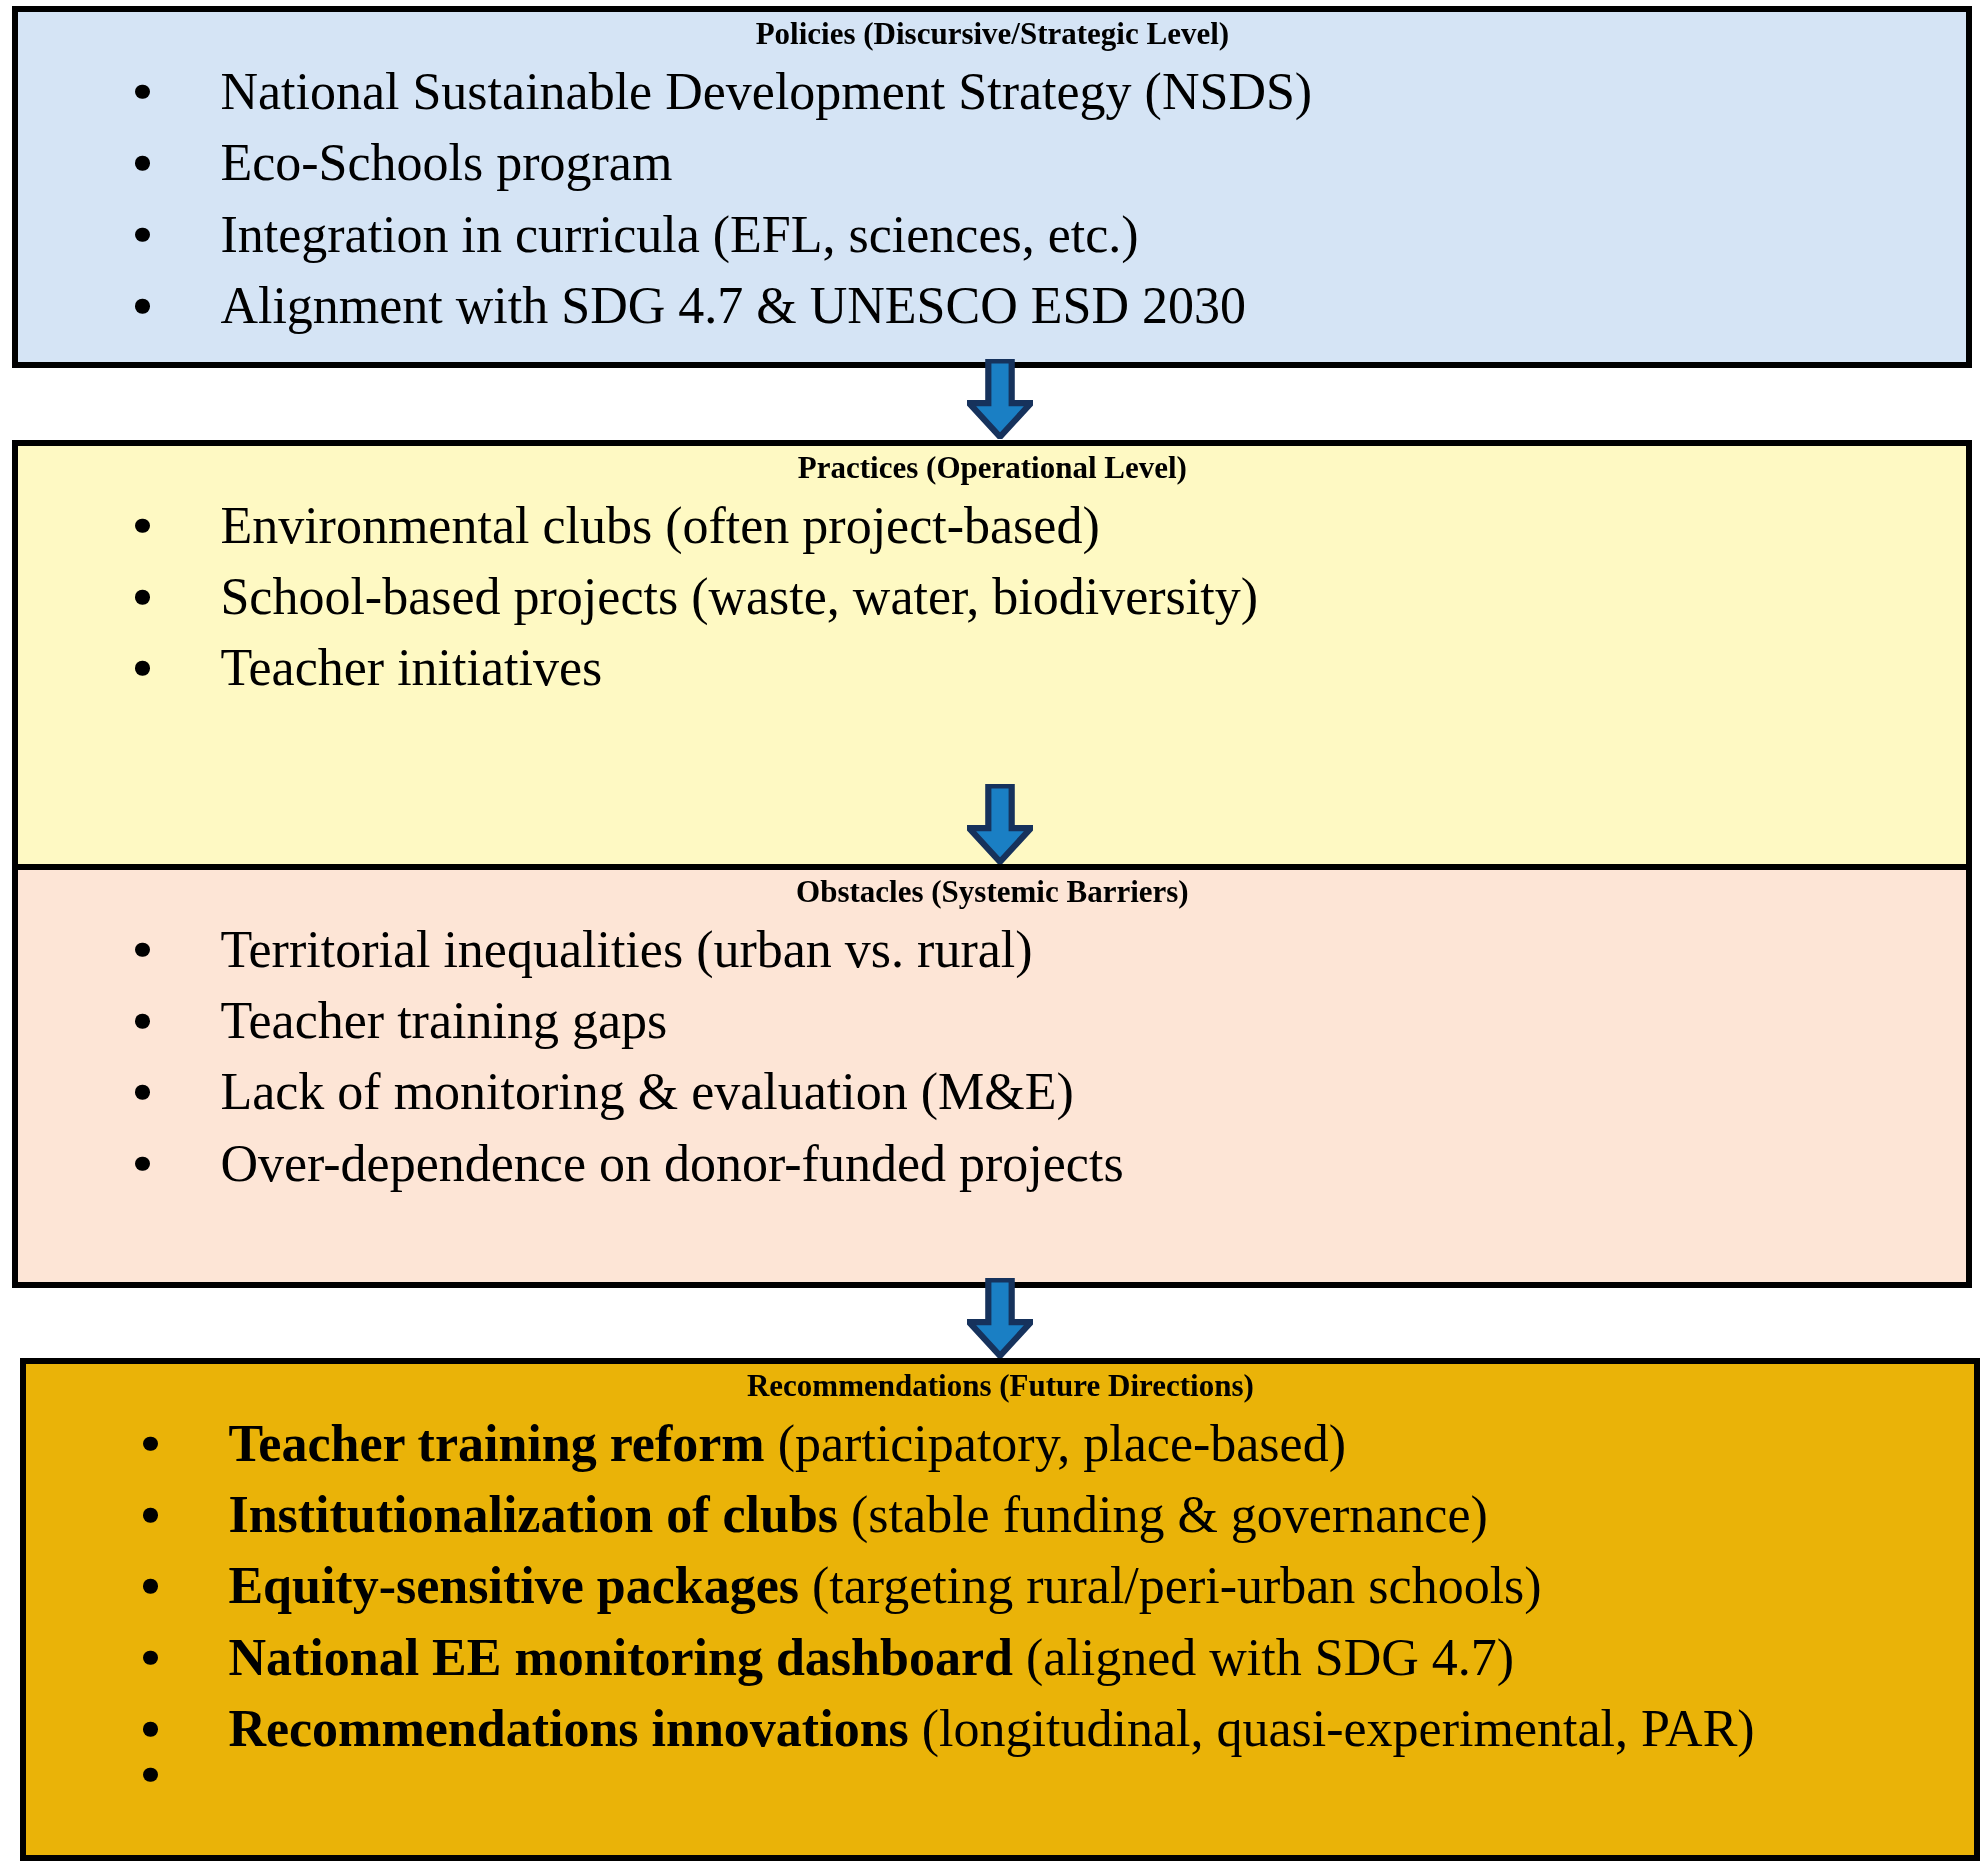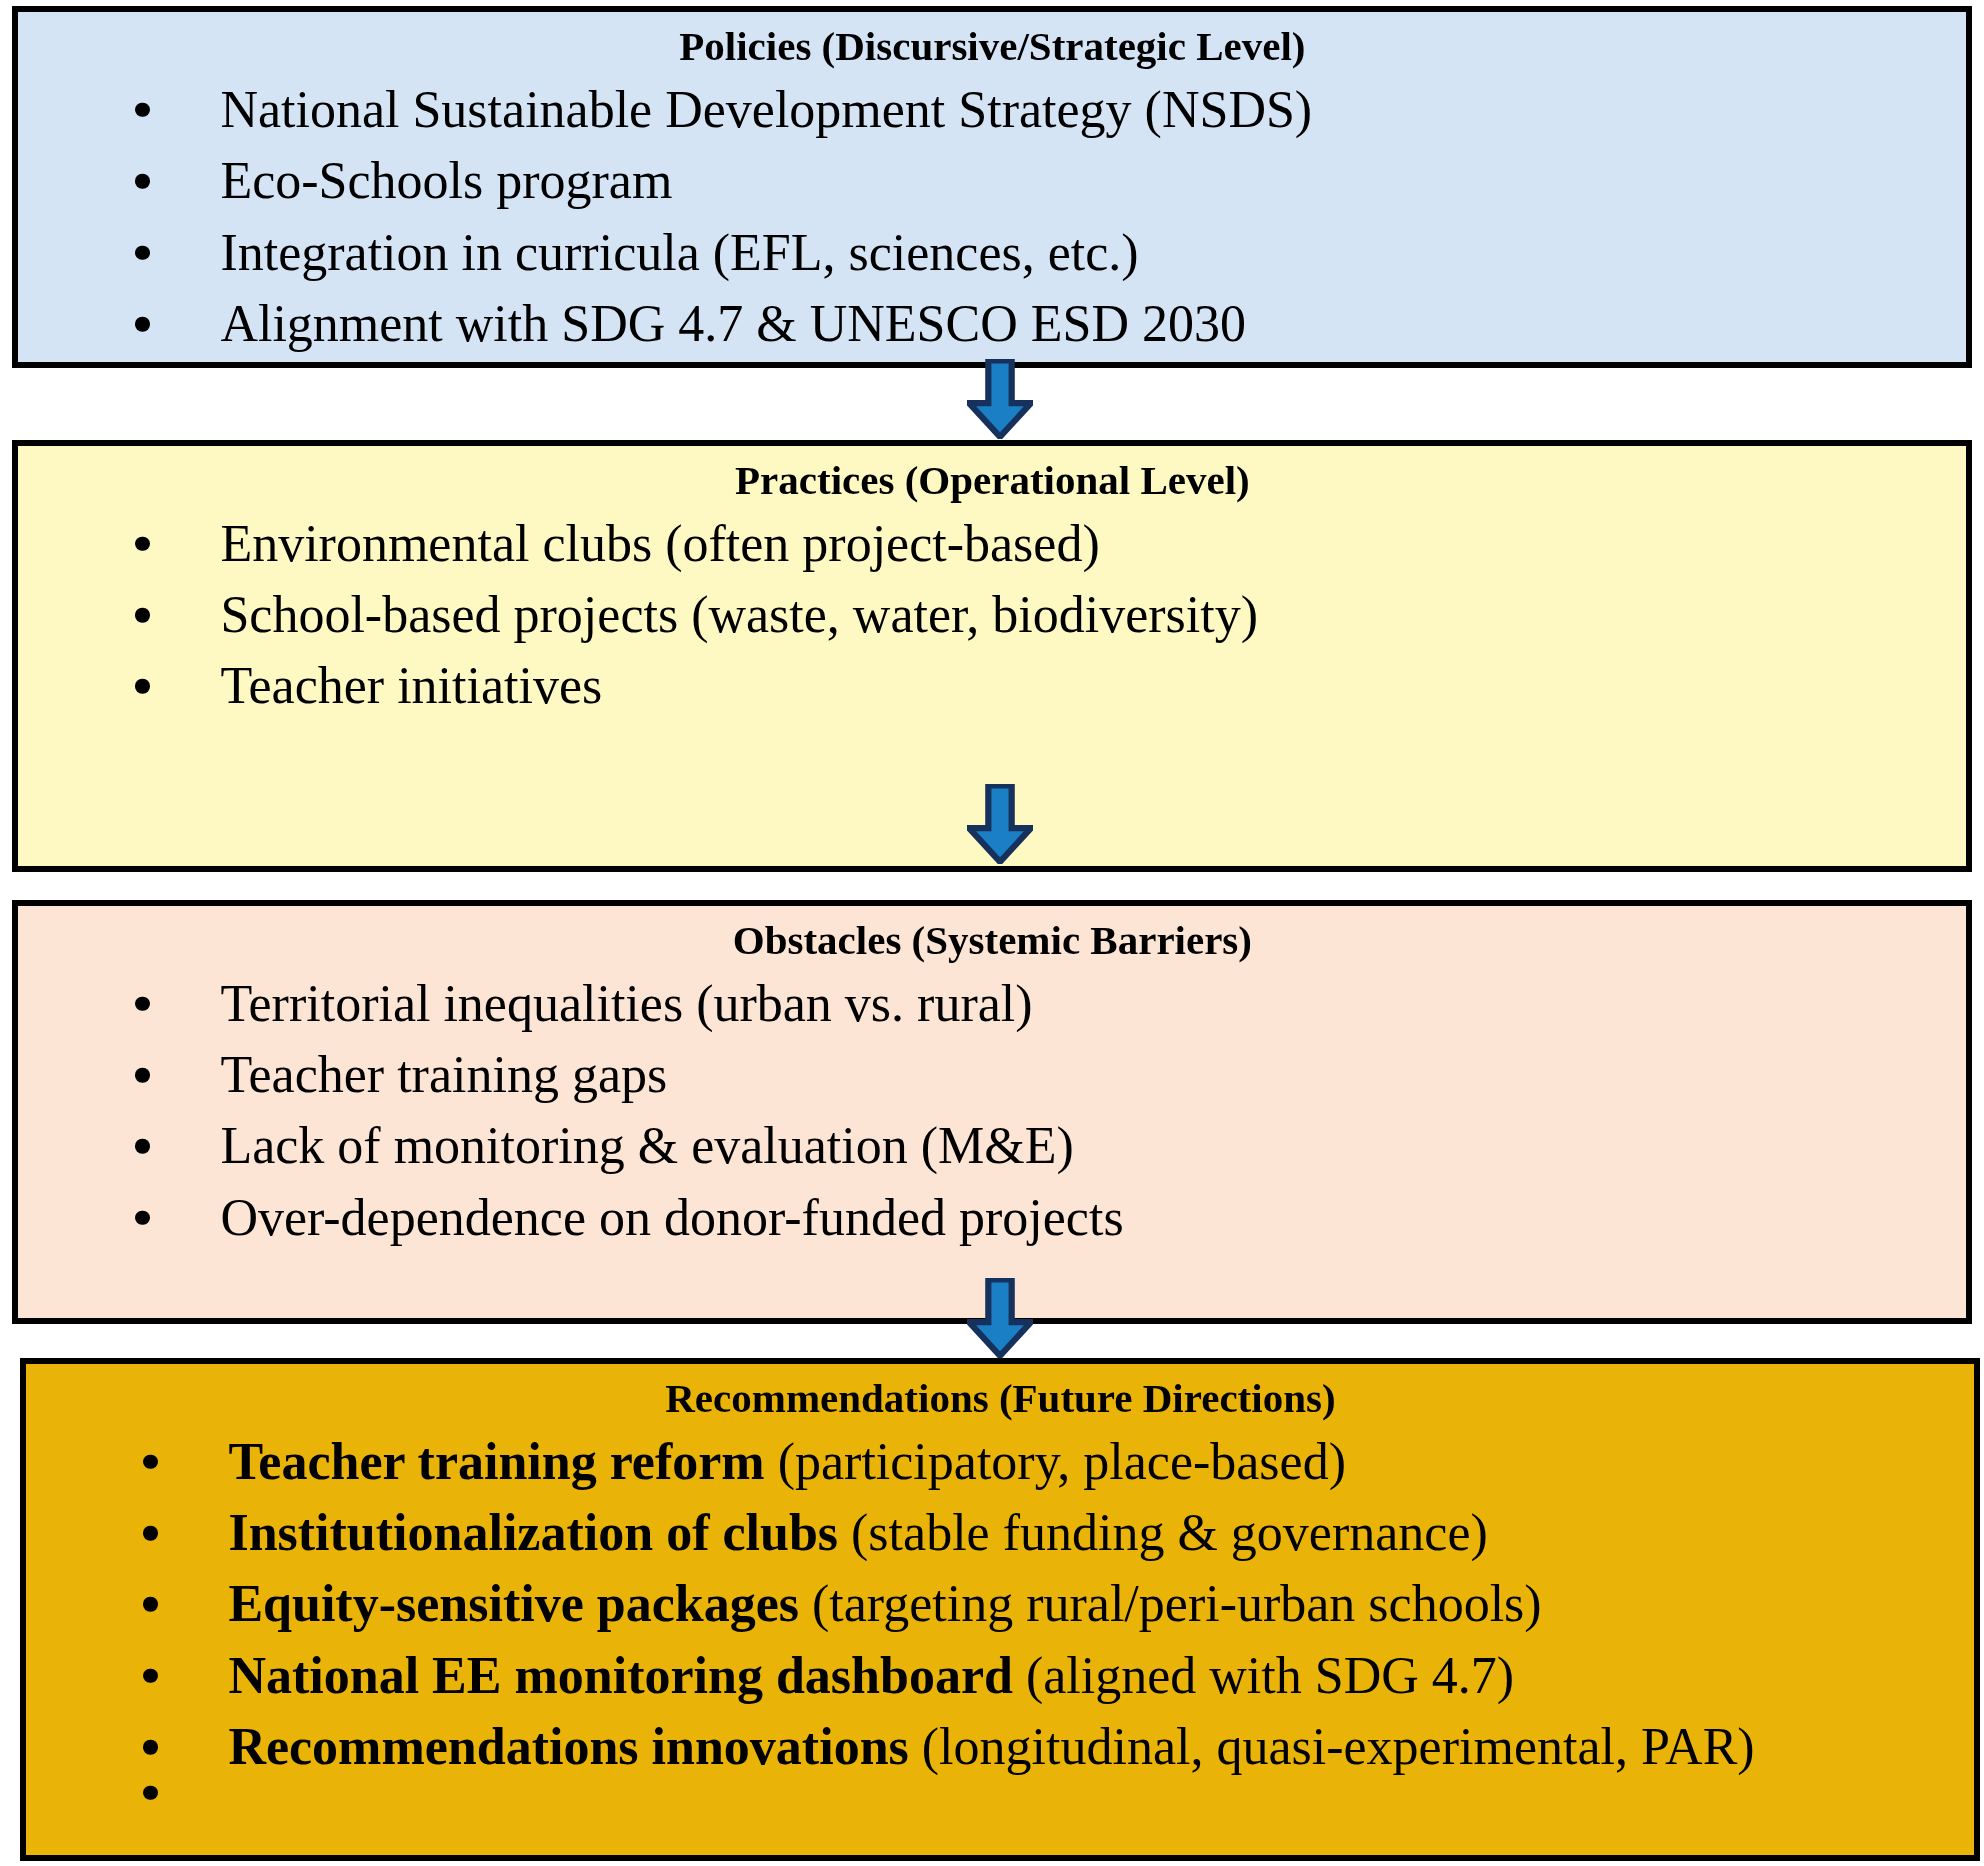--- a/index.html
+++ b/index.html
@@ -27,23 +27,23 @@
     left: 12.4px;
     width: 1960px;
     box-sizing: border-box;
     border: 6.2px solid #000000;
     padding: 0;
   }
 
   .box-title {
     text-align: center;
     font-weight: bold;
-    font-size: 41px;
+    font-size: 31px;
     line-height: 1.0;
-    padding-top: 14px;
+    padding-top: 6px;
     padding-bottom: 7px;
     letter-spacing: 0px;
   }
 
   .bullet-list {
     list-style: none;
     margin: 0;
     padding: 0;
   }
 
@@ -83,21 +83,20 @@
   }
   #box-practices {
     top: 440px;
     height: 432px;
     background: #fef9c3;
   }
   #box-obstacles {
     top: 864px;
     height: 424px;
     background: #fde5d6;
-    margin-top: 36px;
   }
   #box-recommendations {
     top: 1358px;
     height: 503px;
     background: #eab308;
     margin-left: 8px;
   }
 
   
   .arrow {

